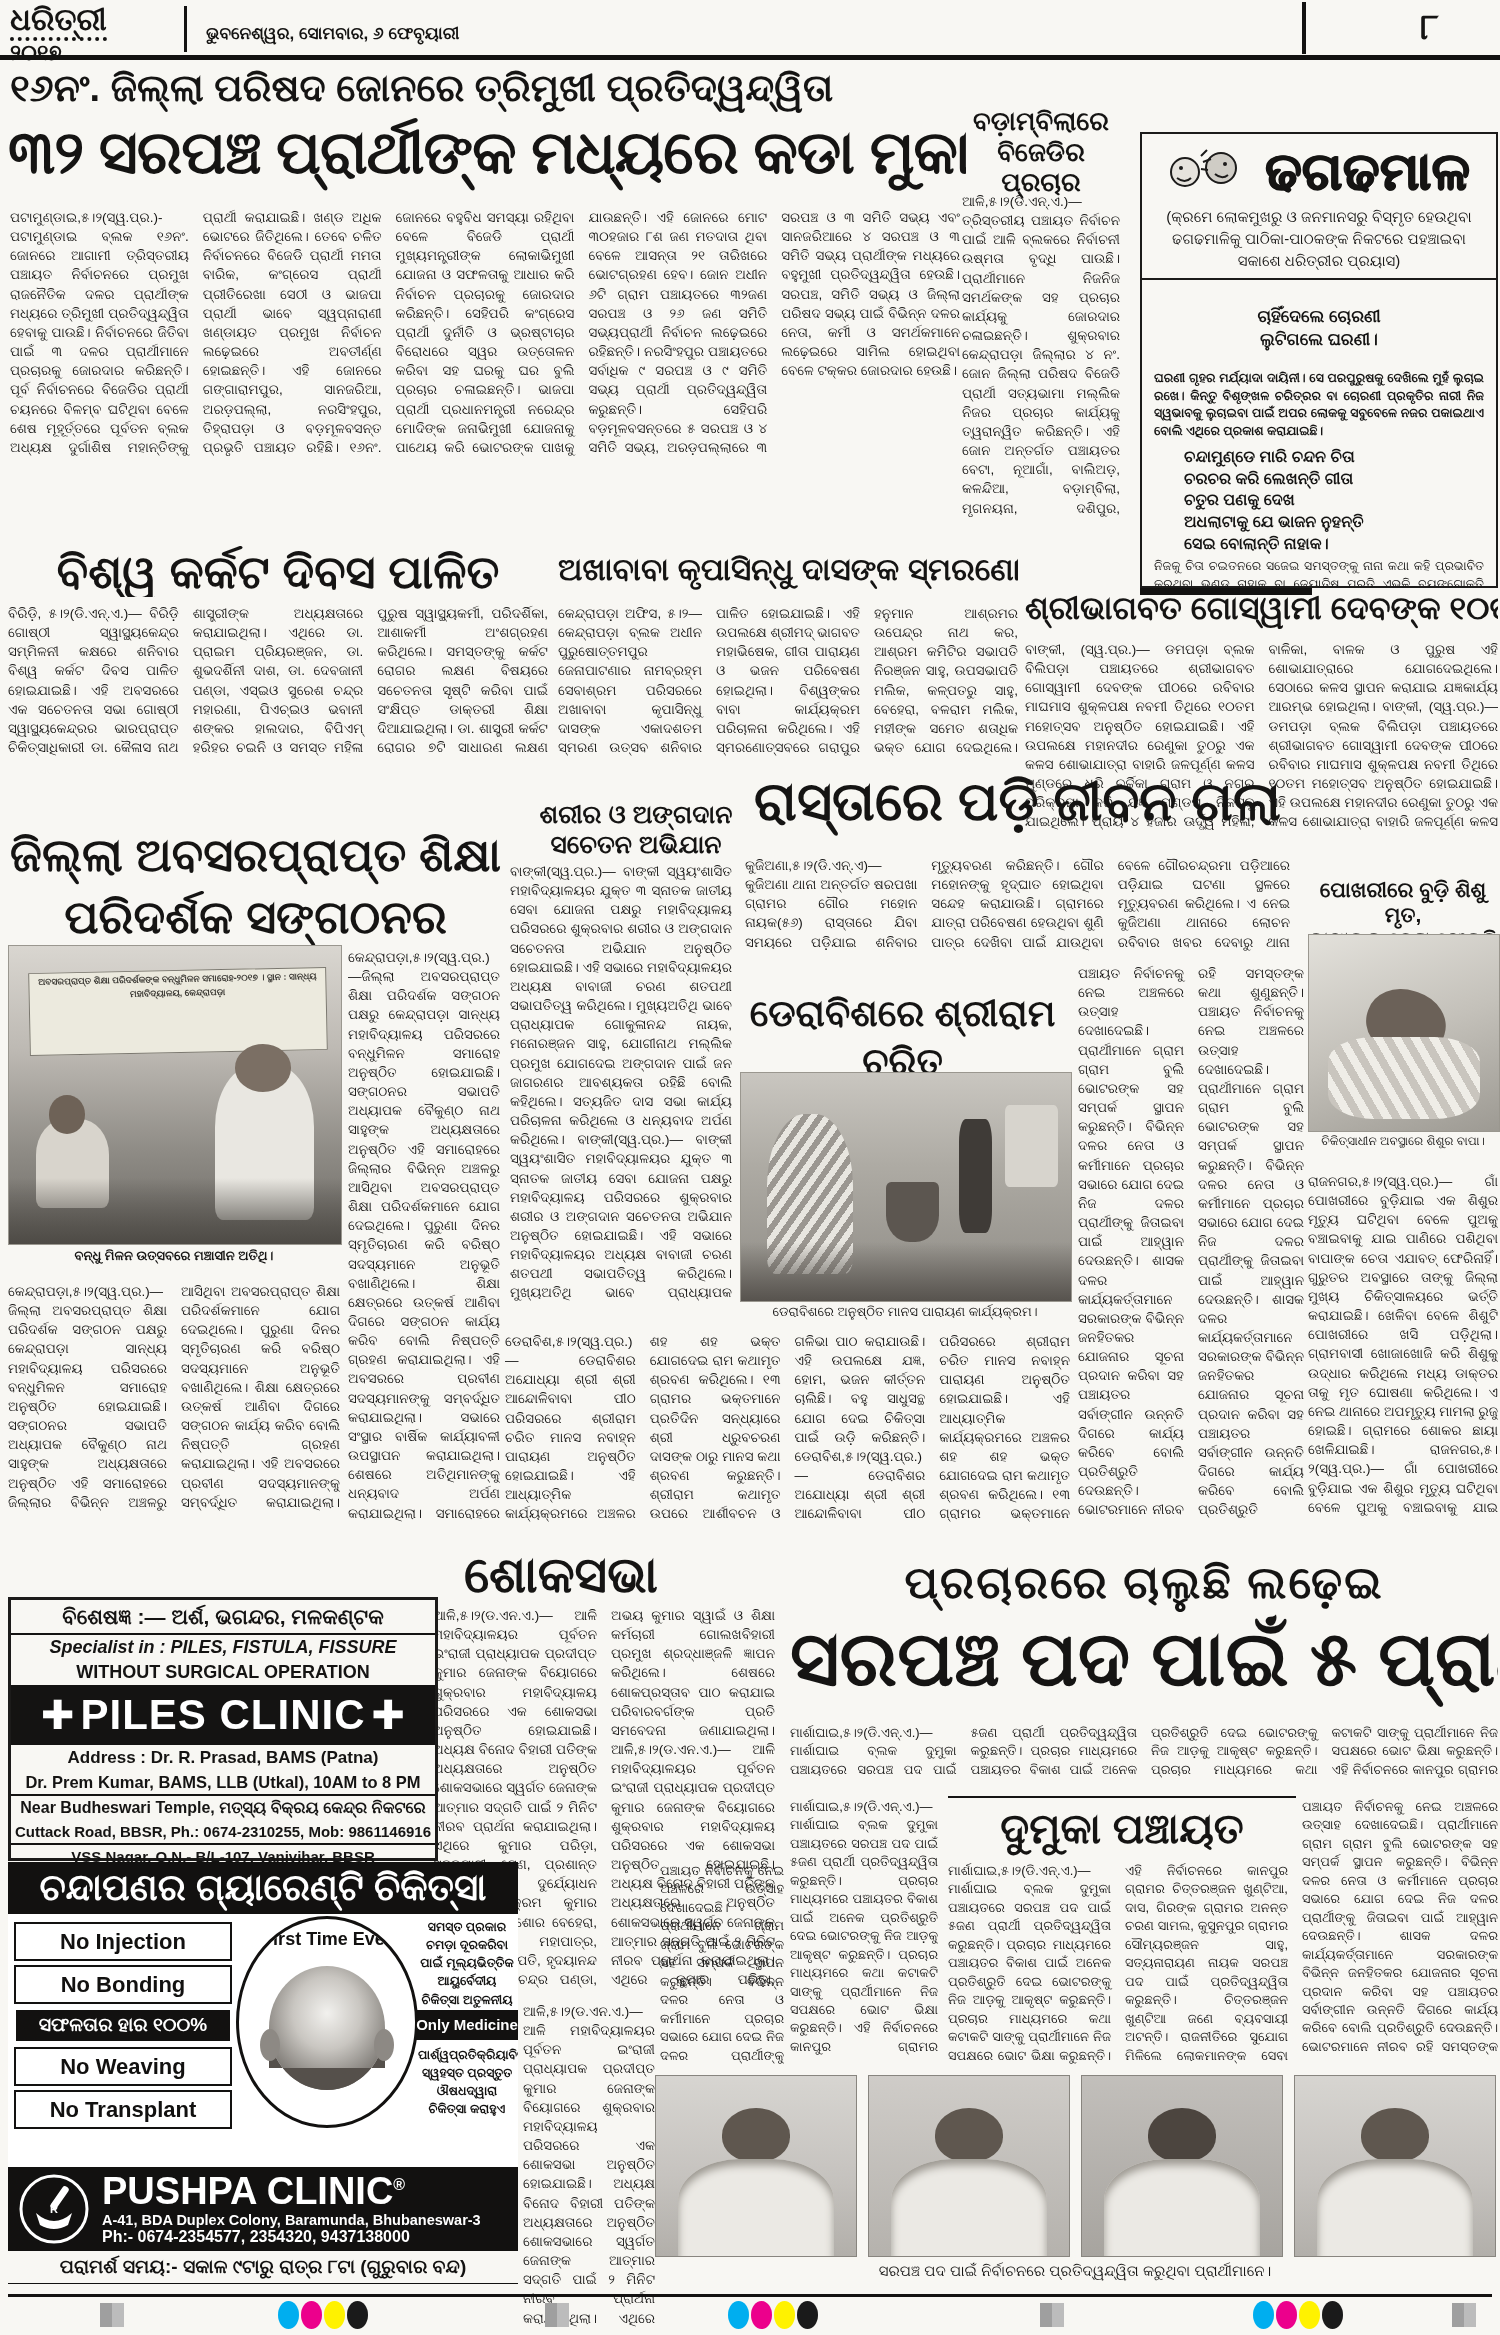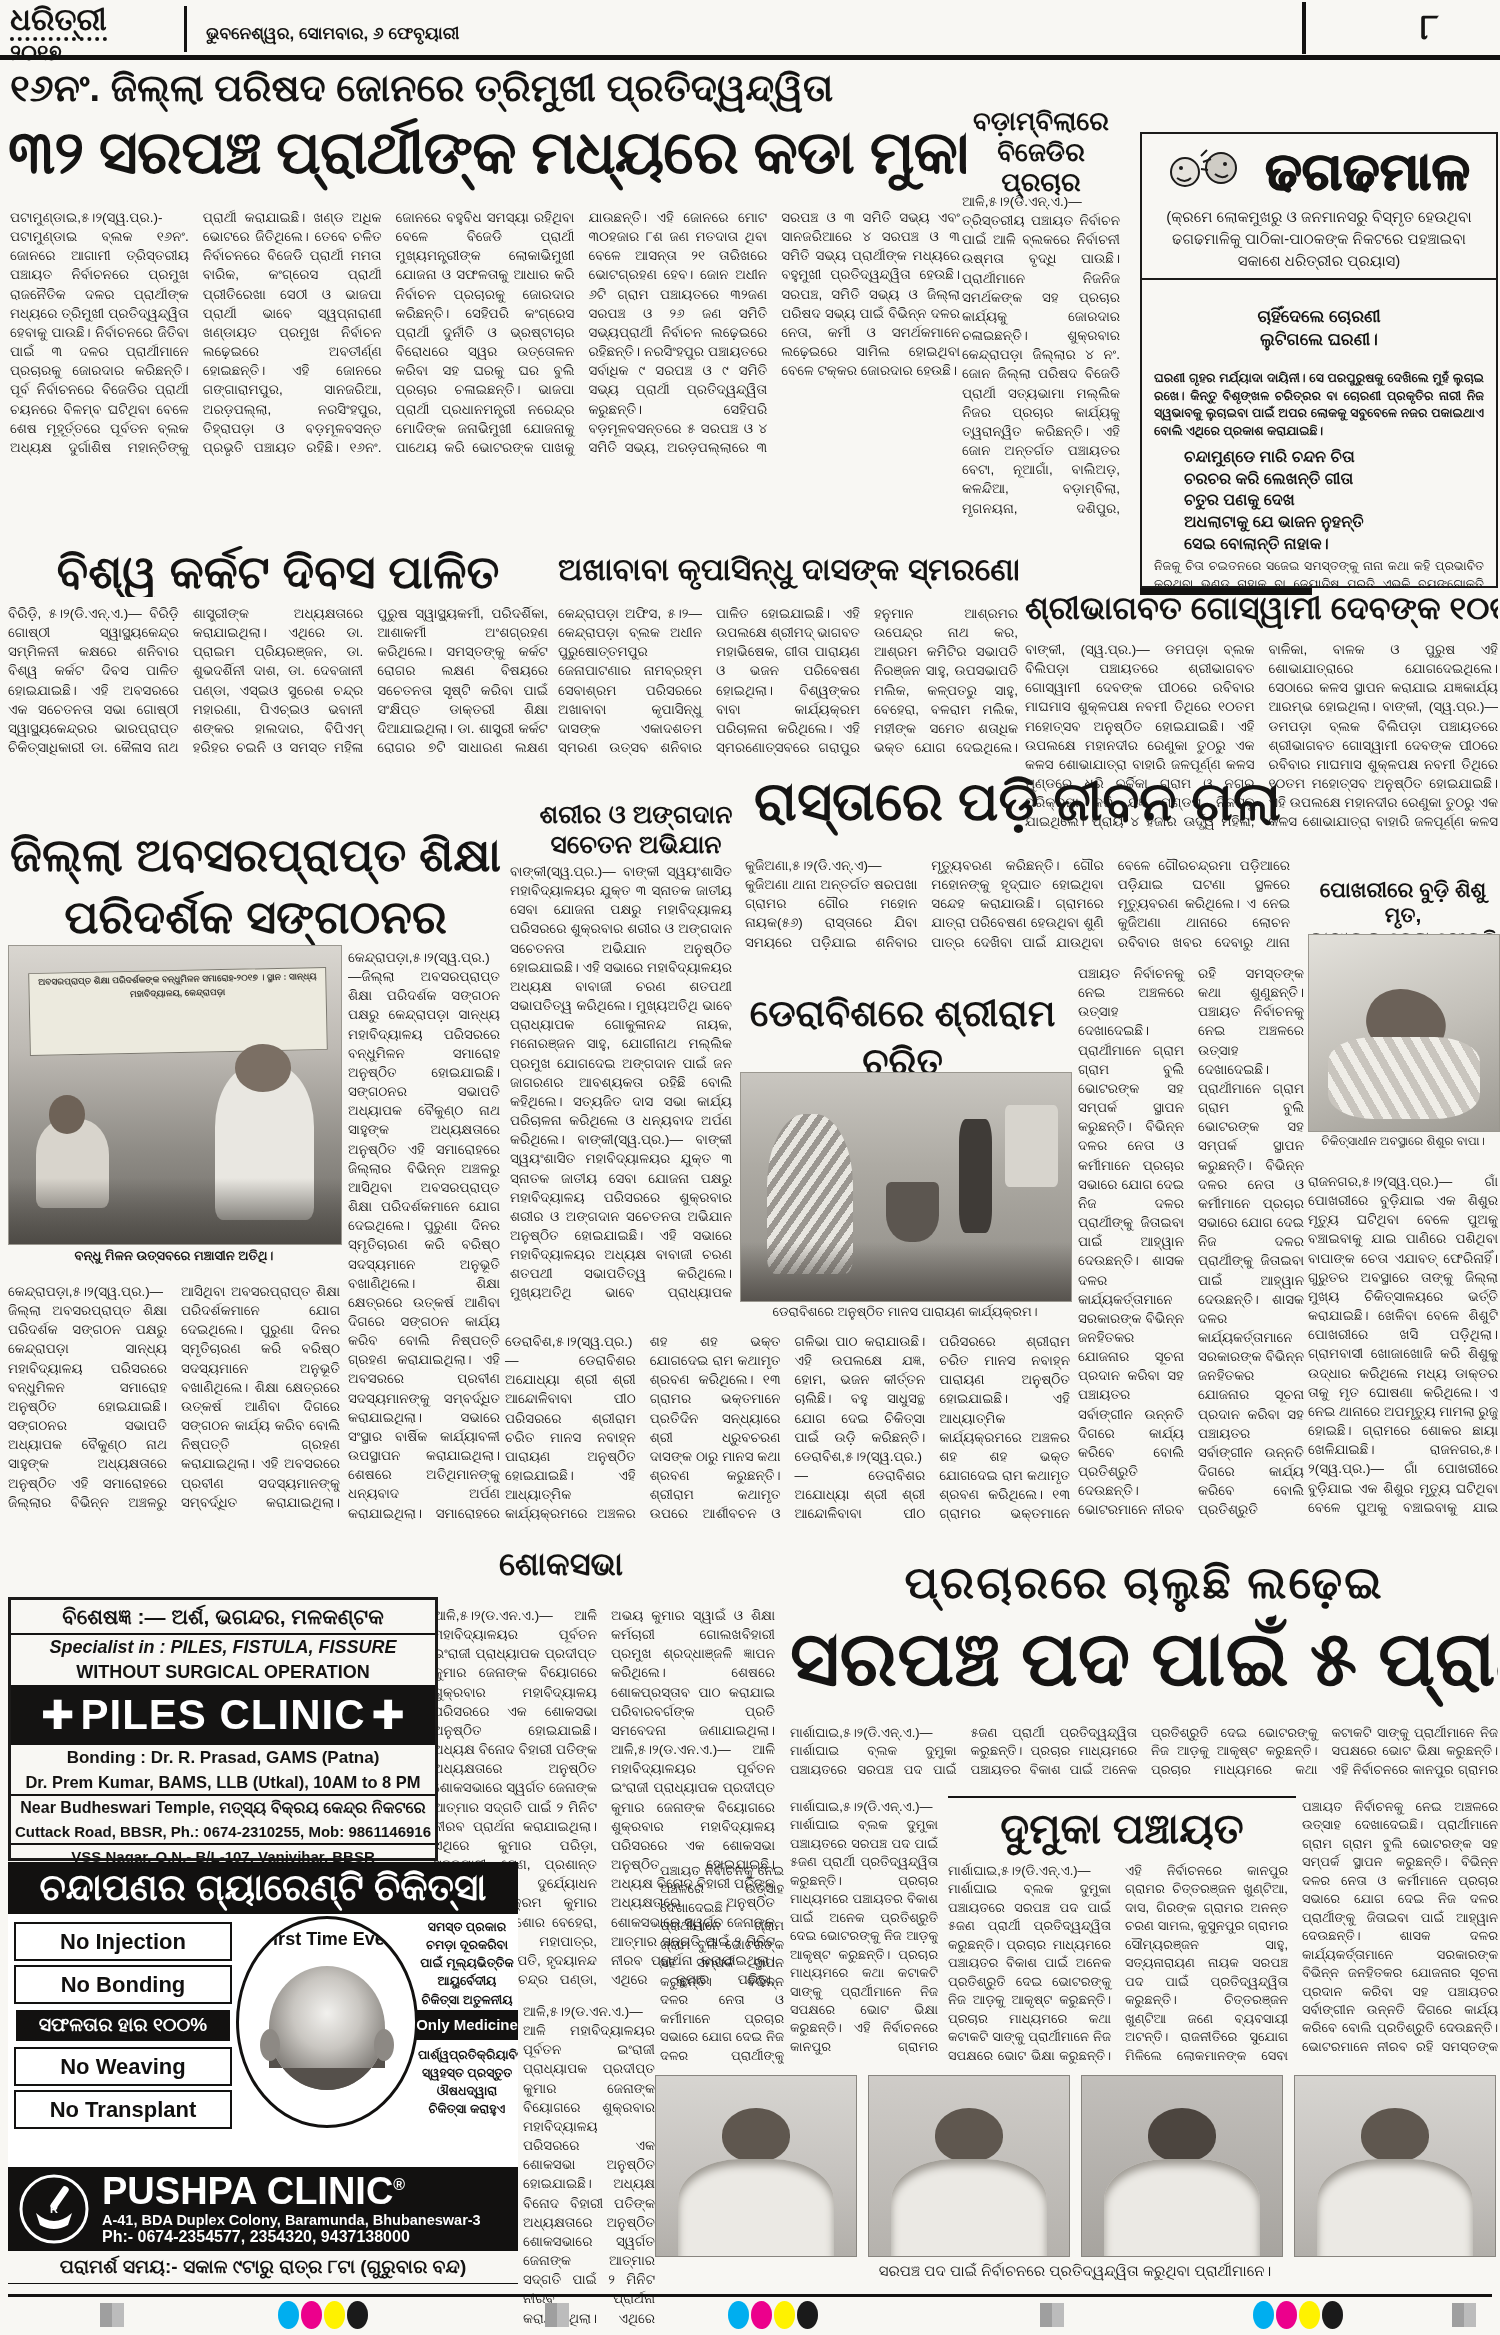--- a/index.html
+++ b/index.html
@@ -139,21 +139,21 @@
 
   <div class="abs hl pre" style="left:1308px;top:852px;width:190px;height:76px;font-size:21px;">ପୋଖରୀରେ ବୁଡ଼ି ଶିଶୁ ମୃତ,
 ବାପାଙ୍କ ଚେତା ଫେରୁନି</div>
   <div class="photo" style="left:1308px;top:934px;width:190px;height:196px;background:linear-gradient(160deg,#e3e1db 0%,#c4c1ba 50%,#9d9a93 100%);">
     <div class="blob" style="left:30%;top:28%;width:42%;height:34%;background:#6b6158;transform:rotate(18deg);border-radius:48%;"></div>
     <div class="blob" style="left:10%;top:52%;width:80%;height:42%;background:repeating-linear-gradient(60deg,#efede7 0 8px,#c9c5be 8px 16px);border-radius:30%;"></div>
   </div>
   <div class="abs caption" style="left:1308px;top:1134px;width:190px;height:34px;font-weight:400;font-size:12px;">ଚିକିତ୍ସାଧୀନ ଅବସ୍ଥାରେ ଶିଶୁର ବାପା।</div>
   <div class="abs body c1" style="left:1308px;top:1172px;width:190px;height:356px;">ରାଜନଗର,୫।୨(ସ୍ୱ.ପ୍ର.)— ଗାଁ ପୋଖରୀରେ ବୁଡ଼ିଯାଇ ଏକ ଶିଶୁର ମୃତ୍ୟୁ ଘଟିଥିବା ବେଳେ ପୁଅକୁ ବଞ୍ଚାଇବାକୁ ଯାଇ ପାଣିରେ ପଶିଥିବା ବାପାଙ୍କ ଚେତା ଏଯାବତ୍ ଫେରିନାହିଁ। ଗୁରୁତର ଅବସ୍ଥାରେ ତାଙ୍କୁ ଜିଲ୍ଲା ମୁଖ୍ୟ ଚିକିତ୍ସାଳୟରେ ଭର୍ତ୍ତି କରାଯାଇଛି। ଖେଳିବା ବେଳେ ଶିଶୁଟି ପୋଖରୀରେ ଖସି ପଡ଼ିଥିଲା। ଗ୍ରାମବାସୀ ଖୋଜାଖୋଜି କରି ଶିଶୁକୁ ଉଦ୍ଧାର କରିଥିଲେ ମଧ୍ୟ ଡାକ୍ତର ତାକୁ ମୃତ ଘୋଷଣା କରିଥିଲେ। ଏ ନେଇ ଥାନାରେ ଅପମୃତ୍ୟୁ ମାମଲା ରୁଜୁ ହୋଇଛି। ଗ୍ରାମରେ ଶୋକର ଛାୟା ଖେଳିଯାଇଛି। ରାଜନଗର,୫।୨(ସ୍ୱ.ପ୍ର.)— ଗାଁ ପୋଖରୀରେ ବୁଡ଼ିଯାଇ ଏକ ଶିଶୁର ମୃତ୍ୟୁ ଘଟିଥିବା ବେଳେ ପୁଅକୁ ବଞ୍ଚାଇବାକୁ ଯାଇ ପାଣିରେ ପଶିଥିବା ବାପାଙ୍କ ଚେତା ଏଯାବତ୍ ଫେରିନାହିଁ। ଗୁରୁତର ଅବସ୍ଥାରେ ତାଙ୍କୁ ଜିଲ୍ଲା ମୁଖ୍ୟ ଚିକିତ୍ସାଳୟରେ ଭର୍ତ୍ତି କରାଯାଇଛି। ଖେଳିବା ବେଳେ ଶିଶୁଟି ପୋଖରୀରେ ଖସି ପଡ଼ିଥିଲା। ଗ୍ରାମବାସୀ ଖୋଜାଖୋଜି କରି ଶିଶୁକୁ ଉଦ୍ଧାର କରିଥିଲେ ମଧ୍ୟ ଡାକ୍ତର ତାକୁ ମୃତ ଘୋଷଣା କରିଥିଲେ। ଏ ନେଇ ଥାନାରେ ଅପମୃତ୍ୟୁ ମାମଲା ରୁଜୁ ହୋଇଛି। ଗ୍ରାମରେ ଶୋକର ଛାୟା ଖେଳିଯାଇଛି।</div>
 
-  <div class="abs hl nowrap" style="left:433px;top:1546px;width:256px;height:50px;font-size:32px;">ଶୋକସଭା</div>
+  <div class="abs hl nowrap" style="left:433px;top:1546px;width:256px;height:50px;font-size:50px;">ଶୋକସଭା</div>
   <div class="abs body c2" style="left:433px;top:1606px;width:342px;height:388px;">ଆଳି,୫।୨(ଡ.ଏନ.ଏ.)— ଆଳି ମହାବିଦ୍ୟାଳୟର ପୂର୍ବତନ ଇଂରାଜୀ ପ୍ରାଧ୍ୟାପକ ପ୍ରଦୀପ୍ତ କୁମାର ଜେନାଙ୍କ ବିୟୋଗରେ ଶୁକ୍ରବାର ମହାବିଦ୍ୟାଳୟ ପରିସରରେ ଏକ ଶୋକସଭା ଅନୁଷ୍ଠିତ ହୋଇଯାଇଛି। ଅଧ୍ୟକ୍ଷ ବିନୋଦ ବିହାରୀ ପତିଙ୍କ ଅଧ୍ୟକ୍ଷତାରେ ଅନୁଷ୍ଠିତ ଶୋକସଭାରେ ସ୍ୱର୍ଗତ ଜେନାଙ୍କ ଆତ୍ମାର ସଦ୍‌ଗତି ପାଇଁ ୨ ମିନିଟ ନୀରବ ପ୍ରାର୍ଥନା କରାଯାଇଥିଲା। ଏଥିରେ କୁମାର ପରିଡ଼ା, ସନ୍ନ୍ୟାସୀ ଟେଣ, ପ୍ରଶାନ୍ତ କୁମାର ଦୟ, ଦୁର୍ଯ୍ୟୋଧନ ମଲ୍ଲିକ, ବିକ୍ରମ କୁମାର ବେହେରା, ରାଜକିଶୋର ବେହେରା, ଶିବନାରାୟଣ ମହାପାତ୍ର, ପ୍ରଶାନ୍ତ ସେନାପତି, ହୃଦୟାନନ୍ଦ ରଥ, କୈଳାସ ଚନ୍ଦ୍ର ପଣ୍ଡା, ଅଭୟ କୁମାର ସ୍ୱାଇଁ ଓ ଶିକ୍ଷା କର୍ମଚାରୀ ଗୋଲଖବିହାରୀ ପ୍ରମୁଖ ଶ୍ରଦ୍ଧାଞ୍ଜଳି ଜ୍ଞାପନ କରିଥିଲେ। ଶେଷରେ ଶୋକପ୍ରସ୍ତାବ ପାଠ କରାଯାଇ ପରିବାରବର୍ଗଙ୍କ ପ୍ରତି ସମବେଦନା ଜଣାଯାଇଥିଲା। ଆଳି,୫।୨(ଡ.ଏନ.ଏ.)— ଆଳି ମହାବିଦ୍ୟାଳୟର ପୂର୍ବତନ ଇଂରାଜୀ ପ୍ରାଧ୍ୟାପକ ପ୍ରଦୀପ୍ତ କୁମାର ଜେନାଙ୍କ ବିୟୋଗରେ ଶୁକ୍ରବାର ମହାବିଦ୍ୟାଳୟ ପରିସରରେ ଏକ ଶୋକସଭା ଅନୁଷ୍ଠିତ ହୋଇଯାଇଛି। ଅଧ୍ୟକ୍ଷ ବିନୋଦ ବିହାରୀ ପତିଙ୍କ ଅଧ୍ୟକ୍ଷତାରେ ଅନୁଷ୍ଠିତ ଶୋକସଭାରେ ସ୍ୱର୍ଗତ ଜେନାଙ୍କ ଆତ୍ମାର ସଦ୍‌ଗତି ପାଇଁ ୨ ମିନିଟ ନୀରବ ପ୍ରାର୍ଥନା କରାଯାଇଥିଲା। ଏଥିରେ କୁମାର ପରିଡ଼ା, ସନ୍ନ୍ୟାସୀ ଟେଣ, ପ୍ରଶାନ୍ତ କୁମାର ଦୟ, ଦୁର୍ଯ୍ୟୋଧନ ମଲ୍ଲିକ, ବିକ୍ରମ କୁମାର ବେହେରା, ରାଜକିଶୋର ବେହେରା, ଶିବନାରାୟଣ ମହାପାତ୍ର, ପ୍ରଶାନ୍ତ ସେନାପତି, ହୃଦୟାନନ୍ଦ ରଥ, କୈଳାସ ଚନ୍ଦ୍ର ପଣ୍ଡା, ଅଭୟ କୁମାର ସ୍ୱାଇଁ ଓ ଶିକ୍ଷା କର୍ମଚାରୀ ଗୋଲଖବିହାରୀ ପ୍ରମୁଖ ଶ୍ରଦ୍ଧାଞ୍ଜଳି ଜ୍ଞାପନ କରିଥିଲେ। ଶେଷରେ ଶୋକପ୍ରସ୍ତାବ ପାଠ କରାଯାଇ ପରିବାରବର୍ଗଙ୍କ ପ୍ରତି ସମବେଦନା ଜଣାଯାଇଥିଲା।</div>
   <div class="abs body c1" style="left:523px;top:2002px;width:132px;height:326px;">ଆଳି,୫।୨(ଡ.ଏନ.ଏ.)— ଆଳି ମହାବିଦ୍ୟାଳୟର ପୂର୍ବତନ ଇଂରାଜୀ ପ୍ରାଧ୍ୟାପକ ପ୍ରଦୀପ୍ତ କୁମାର ଜେନାଙ୍କ ବିୟୋଗରେ ଶୁକ୍ରବାର ମହାବିଦ୍ୟାଳୟ ପରିସରରେ ଏକ ଶୋକସଭା ଅନୁଷ୍ଠିତ ହୋଇଯାଇଛି। ଅଧ୍ୟକ୍ଷ ବିନୋଦ ବିହାରୀ ପତିଙ୍କ ଅଧ୍ୟକ୍ଷତାରେ ଅନୁଷ୍ଠିତ ଶୋକସଭାରେ ସ୍ୱର୍ଗତ ଜେନାଙ୍କ ଆତ୍ମାର ସଦ୍‌ଗତି ପାଇଁ ୨ ମିନିଟ ନୀରବ ପ୍ରାର୍ଥନା କରାଯାଇଥିଲା। ଏଥିରେ କୁମାର ପରିଡ଼ା, ସନ୍ନ୍ୟାସୀ ଟେଣ, ପ୍ରଶାନ୍ତ କୁମାର ଦୟ, ଦୁର୍ଯ୍ୟୋଧନ ମଲ୍ଲିକ, ବିକ୍ରମ କୁମାର ବେହେରା, ରାଜକିଶୋର ବେହେରା, ଶିବନାରାୟଣ ମହାପାତ୍ର, ପ୍ରଶାନ୍ତ ସେନାପତି, ହୃଦୟାନନ୍ଦ ରଥ, କୈଳାସ ଚନ୍ଦ୍ର ପଣ୍ଡା, ଅଭୟ କୁମାର ସ୍ୱାଇଁ ଓ ଶିକ୍ଷା କର୍ମଚାରୀ ଗୋଲଖବିହାରୀ ପ୍ରମୁଖ ଶ୍ରଦ୍ଧାଞ୍ଜଳି ଜ୍ଞାପନ କରିଥିଲେ। ଶେଷରେ ଶୋକପ୍ରସ୍ତାବ ପାଠ କରାଯାଇ ପରିବାରବର୍ଗଙ୍କ ପ୍ରତି ସମବେଦନା ଜଣାଯାଇଥିଲା। ଆଳି,୫।୨(ଡ.ଏନ.ଏ.)— ଆଳି ମହାବିଦ୍ୟାଳୟର ପୂର୍ବତନ ଇଂରାଜୀ ପ୍ରାଧ୍ୟାପକ ପ୍ରଦୀପ୍ତ କୁମାର ଜେନାଙ୍କ ବିୟୋଗରେ ଶୁକ୍ରବାର ମହାବିଦ୍ୟାଳୟ ପରିସରରେ ଏକ ଶୋକସଭା ଅନୁଷ୍ଠିତ ହୋଇଯାଇଛି। ଅଧ୍ୟକ୍ଷ ବିନୋଦ ବିହାରୀ ପତିଙ୍କ ଅଧ୍ୟକ୍ଷତାରେ ଅନୁଷ୍ଠିତ ଶୋକସଭାରେ ସ୍ୱର୍ଗତ ଜେନାଙ୍କ ଆତ୍ମାର ସଦ୍‌ଗତି ପାଇଁ ୨ ମିନିଟ ନୀରବ ପ୍ରାର୍ଥନା କରାଯାଇଥିଲା। ଏଥିରେ କୁମାର ପରିଡ଼ା, ସନ୍ନ୍ୟାସୀ ଟେଣ, ପ୍ରଶାନ୍ତ କୁମାର ଦୟ, ଦୁର୍ଯ୍ୟୋଧନ ମଲ୍ଲିକ, ବିକ୍ରମ କୁମାର ବେହେରା, ରାଜକିଶୋର ବେହେରା, ଶିବନାରାୟଣ ମହାପାତ୍ର, ପ୍ରଶାନ୍ତ ସେନାପତି, ହୃଦୟାନନ୍ଦ ରଥ, କୈଳାସ ଚନ୍ଦ୍ର ପଣ୍ଡା, ଅଭୟ କୁମାର ସ୍ୱାଇଁ ଓ ଶିକ୍ଷା କର୍ମଚାରୀ ଗୋଲଖବିହାରୀ ପ୍ରମୁଖ ଶ୍ରଦ୍ଧାଞ୍ଜଳି ଜ୍ଞାପନ କରିଥିଲେ। ଶେଷରେ ଶୋକପ୍ରସ୍ତାବ ପାଠ କରାଯାଇ ପରିବାରବର୍ଗଙ୍କ ପ୍ରତି ସମବେଦନା ଜଣାଯାଇଥିଲା।</div>
 
   <div class="abs hl nowrap" style="left:790px;top:1556px;width:708px;height:56px;font-size:45px;font-weight:600;letter-spacing:2px;">ପ୍ରଚାରରେ ଚାଲୁଛି ଲଢ଼େଇ</div>
   <div class="abs hl nowrap" style="left:790px;top:1614px;width:708px;height:102px;font-size:76px;font-weight:800;">ସରପଞ୍ଚ ପଦ ପାଇଁ ୫ ପ୍ରାର୍ଥୀ</div>
   <div class="abs body c4" style="left:790px;top:1724px;width:708px;height:66px;font-size:13px;">ମାର୍ଶାଘାଇ,୫।୨(ଡି.ଏନ୍.ଏ.)— ମାର୍ଶାଘାଇ ବ୍ଲକ ଦୁମୁକା ପଞ୍ଚାୟତରେ ସରପଞ୍ଚ ପଦ ପାଇଁ ୫ଜଣ ପ୍ରାର୍ଥୀ ପ୍ରତିଦ୍ୱନ୍ଦ୍ୱିତା କରୁଛନ୍ତି। ପ୍ରଚାର ମାଧ୍ୟମରେ ପଞ୍ଚାୟତର ବିକାଶ ପାଇଁ ଅନେକ ପ୍ରତିଶ୍ରୁତି ଦେଇ ଭୋଟରଙ୍କୁ ନିଜ ଆଡ଼କୁ ଆକୃଷ୍ଟ କରୁଛନ୍ତି। ପ୍ରଚାର ମାଧ୍ୟମରେ କଥା କଟାକଟି ସାଙ୍କୁ ପ୍ରାର୍ଥୀମାନେ ନିଜ ସପକ୍ଷରେ ଭୋଟ ଭିକ୍ଷା କରୁଛନ୍ତି। ଏହି ନିର୍ବାଚନରେ କାନପୁର ଗ୍ରାମର ଚିତ୍ତରଞ୍ଜନ ଖୁଣ୍ଟିଆ, ଦାସ, ଗିରଙ୍କ ଗ୍ରାମର ଅନନ୍ତ ଚରଣ ସାମଲ, କୁସୁନପୁର ଗ୍ରାମର ସୌମ୍ୟରଞ୍ଜନ ସାହୁ, ସତ୍ୟନାରାୟଣ ନାୟକ ସରପଞ୍ଚ ପଦ ପାଇଁ ପ୍ରତିଦ୍ୱନ୍ଦ୍ୱିତା କରୁଛନ୍ତି। ଚିତ୍ତରଞ୍ଜନ ଖୁଣ୍ଟିଆ ଜଣେ ବ୍ୟବସାୟୀ ଅଟନ୍ତି। ରାଜନୀତିରେ ସୁଯୋଗ ମିଳିଲେ ଲୋକମାନଙ୍କ ସେବା କରିବେ କହି ଅଜୟ ନିଜ ସାଇକେଲ ଧରି ଭୋଟ ପ୍ରଚାର ଜାରି ରଖିଛନ୍ତି। ସେହିପରି ଗିରଙ୍କ ଗ୍ରାମର ଅନନ୍ତ ଚରଣ ସାମଲ ସ୍ଥାନୀୟ ଏକ ଆଇଟିଆଇ ଛାତ୍ର। ଅଜୟ କୁମାର ଦାସ ଜଣେ ଖବରକାଗଜ ବିକ୍ରେତା। ପ୍ରାର୍ଥୀ ହୋଇ ଥିବା କହି ଭୋଟରଙ୍କୁ ଆକୃଷ୍ଟ କରୁଛନ୍ତି। ସୌମ୍ୟରଞ୍ଜନ ତାଙ୍କ ପ୍ରଚାରରେ ଏକ ଆଦର୍ଶ ପଞ୍ଚାୟତ ଗଠନ କରିବା ପାଇଁ ପ୍ରତିଶ୍ରୁତି ଦେଇ ଭୋଟ ଭିକ୍ଷା କରୁଛନ୍ତି। ସତ୍ୟନାରାୟଣ ନାୟକ ଜଣେ ଠିକାଦାର। ରାଜନୀତିରେ ସୁଯୋଗ ପାଇଲେ ସ୍ଥାନୀୟ ଜନସାଧାରଣଙ୍କର ଅଧିକ ସେବା କରିପାରିବେ ବୋଲି କହି ପଞ୍ଚାୟତବାସୀଙ୍କ ଅନୁକମ୍ପା ଲୋଡ଼ୁଛନ୍ତି। ନେଇ ଗଠିତ ଏହି ପଞ୍ଚାୟତର ୧୬ଟି ୱାର୍ଡରେ ୪୧୪୯ ଜଣ ଭୋଟର ଅଛନ୍ତି।</div>
   <div class="abs body c1" style="left:790px;top:1798px;width:148px;height:270px;font-size:13px;">ମାର୍ଶାଘାଇ,୫।୨(ଡି.ଏନ୍.ଏ.)— ମାର୍ଶାଘାଇ ବ୍ଲକ ଦୁମୁକା ପଞ୍ଚାୟତରେ ସରପଞ୍ଚ ପଦ ପାଇଁ ୫ଜଣ ପ୍ରାର୍ଥୀ ପ୍ରତିଦ୍ୱନ୍ଦ୍ୱିତା କରୁଛନ୍ତି। ପ୍ରଚାର ମାଧ୍ୟମରେ ପଞ୍ଚାୟତର ବିକାଶ ପାଇଁ ଅନେକ ପ୍ରତିଶ୍ରୁତି ଦେଇ ଭୋଟରଙ୍କୁ ନିଜ ଆଡ଼କୁ ଆକୃଷ୍ଟ କରୁଛନ୍ତି। ପ୍ରଚାର ମାଧ୍ୟମରେ କଥା କଟାକଟି ସାଙ୍କୁ ପ୍ରାର୍ଥୀମାନେ ନିଜ ସପକ୍ଷରେ ଭୋଟ ଭିକ୍ଷା କରୁଛନ୍ତି। ଏହି ନିର୍ବାଚନରେ କାନପୁର ଗ୍ରାମର ଚିତ୍ତରଞ୍ଜନ ଖୁଣ୍ଟିଆ, ଦାସ, ଗିରଙ୍କ ଗ୍ରାମର ଅନନ୍ତ ଚରଣ ସାମଲ, କୁସୁନପୁର ଗ୍ରାମର ସୌମ୍ୟରଞ୍ଜନ ସାହୁ, ସତ୍ୟନାରାୟଣ ନାୟକ ସରପଞ୍ଚ ପଦ ପାଇଁ ପ୍ରତିଦ୍ୱନ୍ଦ୍ୱିତା କରୁଛନ୍ତି। ଚିତ୍ତରଞ୍ଜନ ଖୁଣ୍ଟିଆ ଜଣେ ବ୍ୟବସାୟୀ ଅଟନ୍ତି। ରାଜନୀତିରେ ସୁଯୋଗ ମିଳିଲେ ଲୋକମାନଙ୍କ ସେବା କରିବେ କହି ଅଜୟ ନିଜ ସାଇକେଲ ଧରି ଭୋଟ ପ୍ରଚାର ଜାରି ରଖିଛନ୍ତି। ସେହିପରି ଗିରଙ୍କ ଗ୍ରାମର ଅନନ୍ତ ଚରଣ ସାମଲ ସ୍ଥାନୀୟ ଏକ ଆଇଟିଆଇ ଛାତ୍ର। ଅଜୟ କୁମାର ଦାସ ଜଣେ ଖବରକାଗଜ ବିକ୍ରେତା। ପ୍ରାର୍ଥୀ ହୋଇ ଥିବା କହି ଭୋଟରଙ୍କୁ ଆକୃଷ୍ଟ କରୁଛନ୍ତି। ସୌମ୍ୟରଞ୍ଜନ ତାଙ୍କ ପ୍ରଚାରରେ ଏକ ଆଦର୍ଶ ପଞ୍ଚାୟତ ଗଠନ କରିବା ପାଇଁ ପ୍ରତିଶ୍ରୁତି ଦେଇ ଭୋଟ ଭିକ୍ଷା କରୁଛନ୍ତି। ସତ୍ୟନାରାୟଣ ନାୟକ ଜଣେ ଠିକାଦାର। ରାଜନୀତିରେ ସୁଯୋଗ ପାଇଲେ ସ୍ଥାନୀୟ ଜନସାଧାରଣଙ୍କର ଅଧିକ ସେବା କରିପାରିବେ ବୋଲି କହି ପଞ୍ଚାୟତବାସୀଙ୍କ ଅନୁକମ୍ପା ଲୋଡ଼ୁଛନ୍ତି। ନେଇ ଗଠିତ ଏହି ପଞ୍ଚାୟତର ୧୬ଟି ୱାର୍ଡରେ ୪୧୪୯ ଜଣ ଭୋଟର ଅଛନ୍ତି। ମାର୍ଶାଘାଇ,୫।୨(ଡି.ଏନ୍.ଏ.)— ମାର୍ଶାଘାଇ ବ୍ଲକ ଦୁମୁକା ପଞ୍ଚାୟତରେ ସରପଞ୍ଚ ପଦ ପାଇଁ ୫ଜଣ ପ୍ରାର୍ଥୀ ପ୍ରତିଦ୍ୱନ୍ଦ୍ୱିତା କରୁଛନ୍ତି। ପ୍ରଚାର ମାଧ୍ୟମରେ ପଞ୍ଚାୟତର ବିକାଶ ପାଇଁ ଅନେକ ପ୍ରତିଶ୍ରୁତି ଦେଇ ଭୋଟରଙ୍କୁ ନିଜ ଆଡ଼କୁ ଆକୃଷ୍ଟ କରୁଛନ୍ତି। ପ୍ରଚାର ମାଧ୍ୟମରେ କଥା କଟାକଟି ସାଙ୍କୁ ପ୍ରାର୍ଥୀମାନେ ନିଜ ସପକ୍ଷରେ ଭୋଟ ଭିକ୍ଷା କରୁଛନ୍ତି। ଏହି ନିର୍ବାଚନରେ କାନପୁର ଗ୍ରାମର ଚିତ୍ତରଞ୍ଜନ ଖୁଣ୍ଟିଆ, ଦାସ, ଗିରଙ୍କ ଗ୍ରାମର ଅନନ୍ତ ଚରଣ ସାମଲ, କୁସୁନପୁର ଗ୍ରାମର ସୌମ୍ୟରଞ୍ଜନ ସାହୁ, ସତ୍ୟନାରାୟଣ ନାୟକ ସରପଞ୍ଚ ପଦ ପାଇଁ ପ୍ରତିଦ୍ୱନ୍ଦ୍ୱିତା କରୁଛନ୍ତି। ଚିତ୍ତରଞ୍ଜନ ଖୁଣ୍ଟିଆ ଜଣେ ବ୍ୟବସାୟୀ ଅଟନ୍ତି। ରାଜନୀତିରେ ସୁଯୋଗ ମିଳିଲେ ଲୋକମାନଙ୍କ ସେବା କରିବେ କହି ଅଜୟ ନିଜ ସାଇକେଲ ଧରି ଭୋଟ ପ୍ରଚାର ଜାରି ରଖିଛନ୍ତି। ସେହିପରି ଗିରଙ୍କ ଗ୍ରାମର ଅନନ୍ତ ଚରଣ ସାମଲ ସ୍ଥାନୀୟ ଏକ ଆଇଟିଆଇ ଛାତ୍ର। ଅଜୟ କୁମାର ଦାସ ଜଣେ ଖବରକାଗଜ ବିକ୍ରେତା। ପ୍ରାର୍ଥୀ ହୋଇ ଥିବା କହି ଭୋଟରଙ୍କୁ ଆକୃଷ୍ଟ କରୁଛନ୍ତି। ସୌମ୍ୟରଞ୍ଜନ ତାଙ୍କ ପ୍ରଚାରରେ ଏକ ଆଦର୍ଶ ପଞ୍ଚାୟତ ଗଠନ କରିବା ପାଇଁ ପ୍ରତିଶ୍ରୁତି ଦେଇ ଭୋଟ ଭିକ୍ଷା କରୁଛନ୍ତି। ସତ୍ୟନାରାୟଣ ନାୟକ ଜଣେ ଠିକାଦାର। ରାଜନୀତିରେ ସୁଯୋଗ ପାଇଲେ ସ୍ଥାନୀୟ ଜନସାଧାରଣଙ୍କର ଅଧିକ ସେବା କରିପାରିବେ ବୋଲି କହି ପଞ୍ଚାୟତବାସୀଙ୍କ ଅନୁକମ୍ପା ଲୋଡ଼ୁଛନ୍ତି। ନେଇ ଗଠିତ ଏହି ପଞ୍ଚାୟତର ୧୬ଟି ୱାର୍ଡରେ ୪୧୪୯ ଜଣ ଭୋଟର ଅଛନ୍ତି।</div>
   <div class="abs hl nowrap" style="left:948px;top:1796px;width:348px;height:56px;font-size:42px;font-weight:800;border-top:2px solid #151413;padding-top:6px;">ଦୁମୁକା ପଞ୍ଚାୟତ</div>
   <div class="abs body c1" style="left:1302px;top:1798px;width:196px;height:270px;font-size:13px;">ପଞ୍ଚାୟତ ନିର୍ବାଚନକୁ ନେଇ ଅଞ୍ଚଳରେ ଉତ୍ସାହ ଦେଖାଦେଇଛି। ପ୍ରାର୍ଥୀମାନେ ଗ୍ରାମ ଗ୍ରାମ ବୁଲି ଭୋଟରଙ୍କ ସହ ସମ୍ପର୍କ ସ୍ଥାପନ କରୁଛନ୍ତି। ବିଭିନ୍ନ ଦଳର ନେତା ଓ କର୍ମୀମାନେ ପ୍ରଚାର ସଭାରେ ଯୋଗ ଦେଇ ନିଜ ଦଳର ପ୍ରାର୍ଥୀଙ୍କୁ ଜିତାଇବା ପାଇଁ ଆହ୍ୱାନ ଦେଉଛନ୍ତି। ଶାସକ ଦଳର କାର୍ଯ୍ୟକର୍ତ୍ତାମାନେ ସରକାରଙ୍କ ବିଭିନ୍ନ ଜନହିତକର ଯୋଜନାର ସୂଚନା ପ୍ରଦାନ କରିବା ସହ ପଞ୍ଚାୟତର ସର୍ବାଙ୍ଗୀନ ଉନ୍ନତି ଦିଗରେ କାର୍ଯ୍ୟ କରିବେ ବୋଲି ପ୍ରତିଶ୍ରୁତି ଦେଉଛନ୍ତି। ଭୋଟରମାନେ ନୀରବ ରହି ସମସ୍ତଙ୍କ କଥା ଶୁଣୁଛନ୍ତି। ପଞ୍ଚାୟତ ନିର୍ବାଚନକୁ ନେଇ ଅଞ୍ଚଳରେ ଉତ୍ସାହ ଦେଖାଦେଇଛି। ପ୍ରାର୍ଥୀମାନେ ଗ୍ରାମ ଗ୍ରାମ ବୁଲି ଭୋଟରଙ୍କ ସହ ସମ୍ପର୍କ ସ୍ଥାପନ କରୁଛନ୍ତି। ବିଭିନ୍ନ ଦଳର ନେତା ଓ କର୍ମୀମାନେ ପ୍ରଚାର ସଭାରେ ଯୋଗ ଦେଇ ନିଜ ଦଳର ପ୍ରାର୍ଥୀଙ୍କୁ ଜିତାଇବା ପାଇଁ ଆହ୍ୱାନ ଦେଉଛନ୍ତି। ଶାସକ ଦଳର କାର୍ଯ୍ୟକର୍ତ୍ତାମାନେ ସରକାରଙ୍କ ବିଭିନ୍ନ ଜନହିତକର ଯୋଜନାର ସୂଚନା ପ୍ରଦାନ କରିବା ସହ ପଞ୍ଚାୟତର ସର୍ବାଙ୍ଗୀନ ଉନ୍ନତି ଦିଗରେ କାର୍ଯ୍ୟ କରିବେ ବୋଲି ପ୍ରତିଶ୍ରୁତି ଦେଉଛନ୍ତି। ଭୋଟରମାନେ ନୀରବ ରହି ସମସ୍ତଙ୍କ କଥା ଶୁଣୁଛନ୍ତି।</div>
   <div class="abs body c2" style="left:948px;top:1862px;width:340px;height:206px;font-size:13px;">ମାର୍ଶାଘାଇ,୫।୨(ଡି.ଏନ୍.ଏ.)— ମାର୍ଶାଘାଇ ବ୍ଲକ ଦୁମୁକା ପଞ୍ଚାୟତରେ ସରପଞ୍ଚ ପଦ ପାଇଁ ୫ଜଣ ପ୍ରାର୍ଥୀ ପ୍ରତିଦ୍ୱନ୍ଦ୍ୱିତା କରୁଛନ୍ତି। ପ୍ରଚାର ମାଧ୍ୟମରେ ପଞ୍ଚାୟତର ବିକାଶ ପାଇଁ ଅନେକ ପ୍ରତିଶ୍ରୁତି ଦେଇ ଭୋଟରଙ୍କୁ ନିଜ ଆଡ଼କୁ ଆକୃଷ୍ଟ କରୁଛନ୍ତି। ପ୍ରଚାର ମାଧ୍ୟମରେ କଥା କଟାକଟି ସାଙ୍କୁ ପ୍ରାର୍ଥୀମାନେ ନିଜ ସପକ୍ଷରେ ଭୋଟ ଭିକ୍ଷା କରୁଛନ୍ତି। ଏହି ନିର୍ବାଚନରେ କାନପୁର ଗ୍ରାମର ଚିତ୍ତରଞ୍ଜନ ଖୁଣ୍ଟିଆ, ଦାସ, ଗିରଙ୍କ ଗ୍ରାମର ଅନନ୍ତ ଚରଣ ସାମଲ, କୁସୁନପୁର ଗ୍ରାମର ସୌମ୍ୟରଞ୍ଜନ ସାହୁ, ସତ୍ୟନାରାୟଣ ନାୟକ ସରପଞ୍ଚ ପଦ ପାଇଁ ପ୍ରତିଦ୍ୱନ୍ଦ୍ୱିତା କରୁଛନ୍ତି। ଚିତ୍ତରଞ୍ଜନ ଖୁଣ୍ଟିଆ ଜଣେ ବ୍ୟବସାୟୀ ଅଟନ୍ତି। ରାଜନୀତିରେ ସୁଯୋଗ ମିଳିଲେ ଲୋକମାନଙ୍କ ସେବା କରିବେ କହି ଅଜୟ ନିଜ ସାଇକେଲ ଧରି ଭୋଟ ପ୍ରଚାର ଜାରି ରଖିଛନ୍ତି। ସେହିପରି ଗିରଙ୍କ ଗ୍ରାମର ଅନନ୍ତ ଚରଣ ସାମଲ ସ୍ଥାନୀୟ ଏକ ଆଇଟିଆଇ ଛାତ୍ର। ଅଜୟ କୁମାର ଦାସ ଜଣେ ଖବରକାଗଜ ବିକ୍ରେତା। ପ୍ରାର୍ଥୀ ହୋଇ ଥିବା କହି ଭୋଟରଙ୍କୁ ଆକୃଷ୍ଟ କରୁଛନ୍ତି। ସୌମ୍ୟରଞ୍ଜନ ତାଙ୍କ ପ୍ରଚାରରେ ଏକ ଆଦର୍ଶ ପଞ୍ଚାୟତ ଗଠନ କରିବା ପାଇଁ ପ୍ରତିଶ୍ରୁତି ଦେଇ ଭୋଟ ଭିକ୍ଷା କରୁଛନ୍ତି। ସତ୍ୟନାରାୟଣ ନାୟକ ଜଣେ ଠିକାଦାର। ରାଜନୀତିରେ ସୁଯୋଗ ପାଇଲେ ସ୍ଥାନୀୟ ଜନସାଧାରଣଙ୍କର ଅଧିକ ସେବା କରିପାରିବେ ବୋଲି କହି ପଞ୍ଚାୟତବାସୀଙ୍କ ଅନୁକମ୍ପା ଲୋଡ଼ୁଛନ୍ତି। ନେଇ ଗଠିତ ଏହି ପଞ୍ଚାୟତର ୧୬ଟି ୱାର୍ଡରେ ୪୧୪୯ ଜଣ ଭୋଟର ଅଛନ୍ତି। ମାର୍ଶାଘାଇ,୫।୨(ଡି.ଏନ୍.ଏ.)— ମାର୍ଶାଘାଇ ବ୍ଲକ ଦୁମୁକା ପଞ୍ଚାୟତରେ ସରପଞ୍ଚ ପଦ ପାଇଁ ୫ଜଣ ପ୍ରାର୍ଥୀ ପ୍ରତିଦ୍ୱନ୍ଦ୍ୱିତା କରୁଛନ୍ତି। ପ୍ରଚାର ମାଧ୍ୟମରେ ପଞ୍ଚାୟତର ବିକାଶ ପାଇଁ ଅନେକ ପ୍ରତିଶ୍ରୁତି ଦେଇ ଭୋଟରଙ୍କୁ ନିଜ ଆଡ଼କୁ ଆକୃଷ୍ଟ କରୁଛନ୍ତି। ପ୍ରଚାର ମାଧ୍ୟମରେ କଥା କଟାକଟି ସାଙ୍କୁ ପ୍ରାର୍ଥୀମାନେ ନିଜ ସପକ୍ଷରେ ଭୋଟ ଭିକ୍ଷା କରୁଛନ୍ତି। ଏହି ନିର୍ବାଚନରେ କାନପୁର ଗ୍ରାମର ଚିତ୍ତରଞ୍ଜନ ଖୁଣ୍ଟିଆ, ଦାସ, ଗିରଙ୍କ ଗ୍ରାମର ଅନନ୍ତ ଚରଣ ସାମଲ, କୁସୁନପୁର ଗ୍ରାମର ସୌମ୍ୟରଞ୍ଜନ ସାହୁ, ସତ୍ୟନାରାୟଣ ନାୟକ ସରପଞ୍ଚ ପଦ ପାଇଁ ପ୍ରତିଦ୍ୱନ୍ଦ୍ୱିତା କରୁଛନ୍ତି। ଚିତ୍ତରଞ୍ଜନ ଖୁଣ୍ଟିଆ ଜଣେ ବ୍ୟବସାୟୀ ଅଟନ୍ତି। ରାଜନୀତିରେ ସୁଯୋଗ ମିଳିଲେ ଲୋକମାନଙ୍କ ସେବା କରିବେ କହି ଅଜୟ ନିଜ ସାଇକେଲ ଧରି ଭୋଟ ପ୍ରଚାର ଜାରି ରଖିଛନ୍ତି। ସେହିପରି ଗିରଙ୍କ ଗ୍ରାମର ଅନନ୍ତ ଚରଣ ସାମଲ ସ୍ଥାନୀୟ ଏକ ଆଇଟିଆଇ ଛାତ୍ର। ଅଜୟ କୁମାର ଦାସ ଜଣେ ଖବରକାଗଜ ବିକ୍ରେତା। ପ୍ରାର୍ଥୀ ହୋଇ ଥିବା କହି ଭୋଟରଙ୍କୁ ଆକୃଷ୍ଟ କରୁଛନ୍ତି। ସୌମ୍ୟରଞ୍ଜନ ତାଙ୍କ ପ୍ରଚାରରେ ଏକ ଆଦର୍ଶ ପଞ୍ଚାୟତ ଗଠନ କରିବା ପାଇଁ ପ୍ରତିଶ୍ରୁତି ଦେଇ ଭୋଟ ଭିକ୍ଷା କରୁଛନ୍ତି। ସତ୍ୟନାରାୟଣ ନାୟକ ଜଣେ ଠିକାଦାର। ରାଜନୀତିରେ ସୁଯୋଗ ପାଇଲେ ସ୍ଥାନୀୟ ଜନସାଧାରଣଙ୍କର ଅଧିକ ସେବା କରିପାରିବେ ବୋଲି କହି ପଞ୍ଚାୟତବାସୀଙ୍କ ଅନୁକମ୍ପା ଲୋଡ଼ୁଛନ୍ତି। ନେଇ ଗଠିତ ଏହି ପଞ୍ଚାୟତର ୧୬ଟି ୱାର୍ଡରେ ୪୧୪୯ ଜଣ ଭୋଟର ଅଛନ୍ତି।</div>
@@ -179,21 +179,21 @@
 
   <div class="abs boxed" style="left:8px;top:1597px;width:424px;height:258px;border-width:3px;">
     <div class="piles-row" style="font-size:21px;height:33px;line-height:33px;">ବିଶେଷଜ୍ଞ :— ଅର୍ଶ, ଭଗନ୍ଦର, ମଳକଣ୍ଟକ</div>
     <div class="piles-row" style="font-size:18px;height:25px;line-height:25px;border-bottom:none;font-style:italic;">Specialist in : PILES, FISTULA, FISSURE</div>
     <div class="piles-row" style="font-size:18px;height:25px;line-height:25px;">WITHOUT SURGICAL OPERATION</div>
     <div class="inv" style="height:56px;display:flex;align-items:center;justify-content:center;gap:6px;border-bottom:2px solid #141312;">
       <span style="font-size:40px;font-weight:900;">✚</span>
       <span style="font-size:42px;font-weight:900;letter-spacing:1px;">PILES CLINIC</span>
       <span style="font-size:40px;font-weight:900;">✚</span>
     </div>
-    <div class="piles-row" style="font-size:17px;height:25px;line-height:25px;border-bottom:none;">Bonding : Dr. R. Prasad, GAMS (Patna)</div>
+    <div class="piles-row" style="font-size:17px;height:25px;line-height:25px;border-bottom:none;">Address : Dr. R. Prasad, BAMS (Patna)</div>
     <div class="piles-row" style="font-size:16.5px;height:24px;line-height:24px;">Dr. Prem Kumar, BAMS, LLB (Utkal), 10AM to 8 PM</div>
     <div class="piles-row" style="font-size:16px;height:24px;line-height:24px;border-bottom:none;">Near Budheswari Temple, ମତ୍ସ୍ୟ ବିକ୍ରୟ କେନ୍ଦ୍ର ନିକଟରେ</div>
     <div class="piles-row" style="font-size:15px;height:23px;line-height:23px;">Cuttack Road, BBSR, Ph.: 0674-2310255, Mob: 9861146916</div>
     <div class="piles-row" style="font-size:15px;height:24px;line-height:24px;border-bottom:none;">VSS Nagar, Q.N.- B/L-107, Vanivihar, BBSR</div>
     <div class="piles-row" style="font-size:19px;height:26px;line-height:26px;border-bottom:none;">Ph.:(0674)2581337, 9437301790</div>
   </div>
 
   <div id="pushpa" class="abs" style="left:8px;top:1862px;width:510px;height:422px;">
     <div style="font-size:37px;font-weight:800;text-align:center;line-height:52px;height:52px;overflow:hidden;">ଚନ୍ଦାପଣର ଗ୍ୟାରେଣ୍ଟି ଚିକିତ୍ସା</div>
     <div style="position:relative;background:#fff;height:253px;overflow:hidden;">

